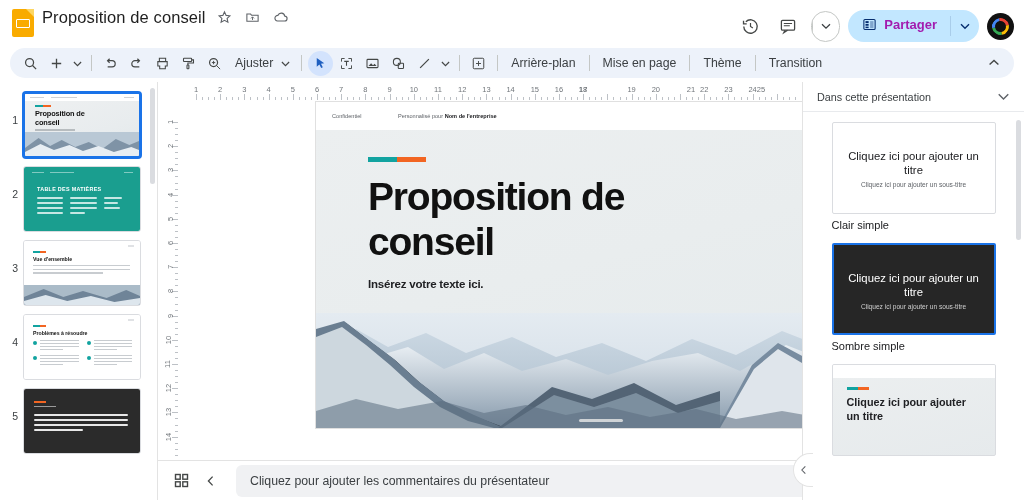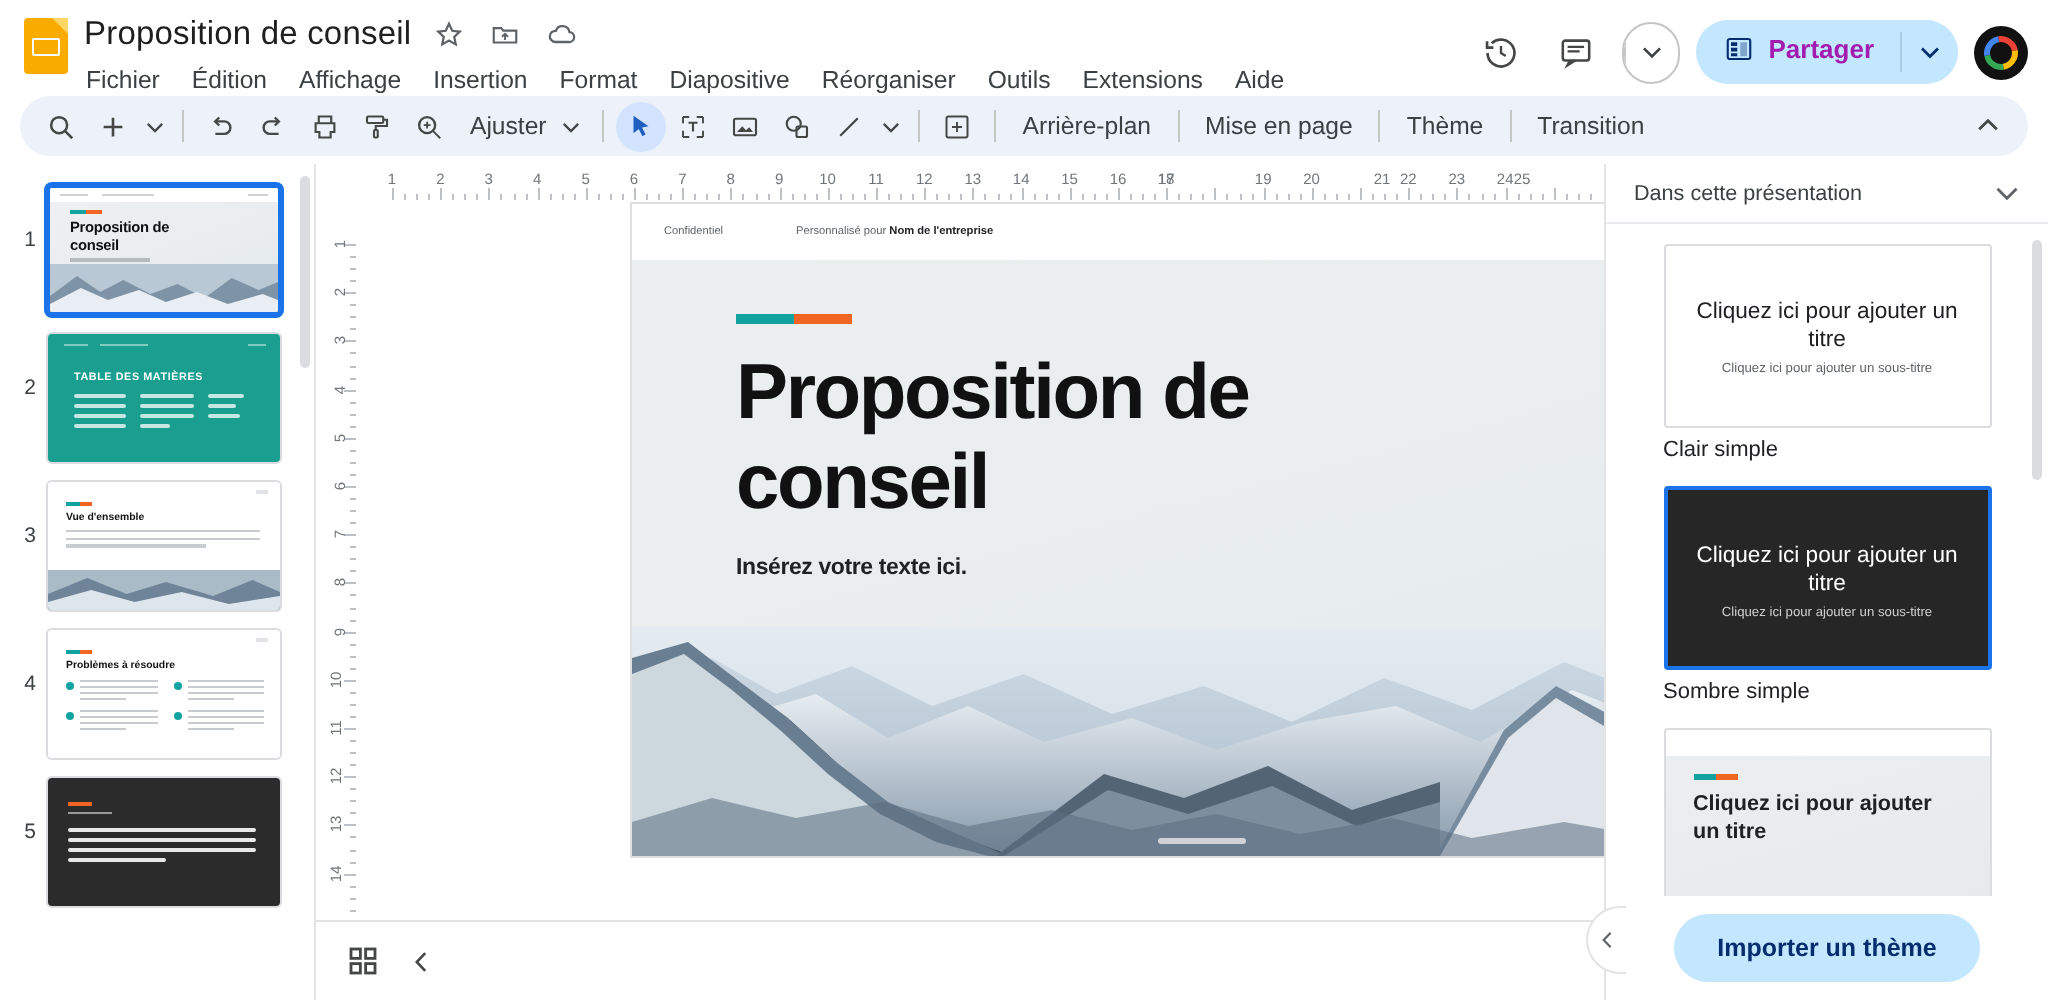--- a/index.html
+++ b/index.html
@@ -202,32 +202,20 @@
           <svg width="15" height="15" viewBox="0 0 24 24" fill="none" stroke="#5f6368" stroke-width="1.7">
               <path d="M3 6.5h6l1.6 2H21v9.5H3z"></path>
               <path d="M12 11v5M9.6 13.4L12 11l2.4 2.4" stroke-width="1.5"></path>
             </svg>
         </div>
         <div class="tiny-icon">
           <svg width="16" height="16" viewBox="0 0 24 24" fill="none" stroke="#5f6368" stroke-width="1.7">
               <path d="M6.8 18h10.4a3.7 3.7 0 0 0 .4-7.4 5.3 5.3 0 0 0-10.2-1A3.8 3.8 0 0 0 6.8 18z"></path>
             </svg>
         </div>
-      </div>
-      <div class="menu-row">
-        <div class="menu-item">Fichier</div>
-        <div class="menu-item">Édition</div>
-        <div class="menu-item">Affichage</div>
-        <div class="menu-item">Insertion</div>
-        <div class="menu-item">Format</div>
-        <div class="menu-item">Diapositive</div>
-        <div class="menu-item">Réorganiser</div>
-        <div class="menu-item">Outils</div>
-        <div class="menu-item">Extensions</div>
-        <div class="menu-item">Aide</div>
       </div>
     </div>
 
     <div class="topbar-right">
       <div class="circle-btn">
         <svg width="19" height="19" viewBox="0 0 24 24" fill="none" stroke="#444746" stroke-width="1.7">
             <path d="M3.5 12a8.5 8.5 0 1 0 2.6-6.1"></path>
             <path d="M3.2 4.6v4h4"></path>
             <path d="M12 7.6V12l3 1.9" stroke-width="1.5"></path>
           </svg>
@@ -813,20 +801,23 @@
               <rect x="9.4" y="1.6" width="5" height="5"></rect>
               <rect x="1.6" y="9.4" width="5" height="5"></rect>
               <rect x="9.4" y="9.4" width="5" height="5"></rect>
             </svg>
         </div>
         <div class="nic">
           <svg width="12" height="12" viewBox="0 0 12 12">
               <path d="M7.6 1.6L3.4 6l4.2 4.4" stroke="#444746" stroke-width="1.3" fill="none"></path>
             </svg>
         </div>
+        <div class="nbox">
+            <span>Cliquez pour ajouter les commentaires du présentateur</span>
+          </div>
       </div>
     </div>
 
     <div class="themes">
       <div class="th-sect">
         <div class="lbl">Dans cette présentation</div>
         <div class="chev">
           <svg width="13" height="13" viewBox="0 0 12 12">
               <path d="M1.6 4L6 8.4 10.4 4" stroke="#5f6368" stroke-width="1.3" fill="none"></path>
             </svg>
@@ -856,23 +847,20 @@
             <div class="tc-top"></div>
             <div class="tc-bar">
                 <i></i>
                 <i></i>
               </div>
             <div class="tc-title">Cliquez ici pour ajouter un titre</div>
 
           </div>
         </div>
       </div>
-      <div class="th-foot">
-        <div class="import-btn">Importer un thème</div>
-      </div>
       <div class="panel-collapse">
         <svg width="10" height="10" viewBox="0 0 12 12">
             <path d="M7.6 1.6L3.4 6l4.2 4.4" stroke="#5f6368" stroke-width="1.3" fill="none"></path>
           </svg>
       </div>
     </div>
 
   </div>
 </div>
 

